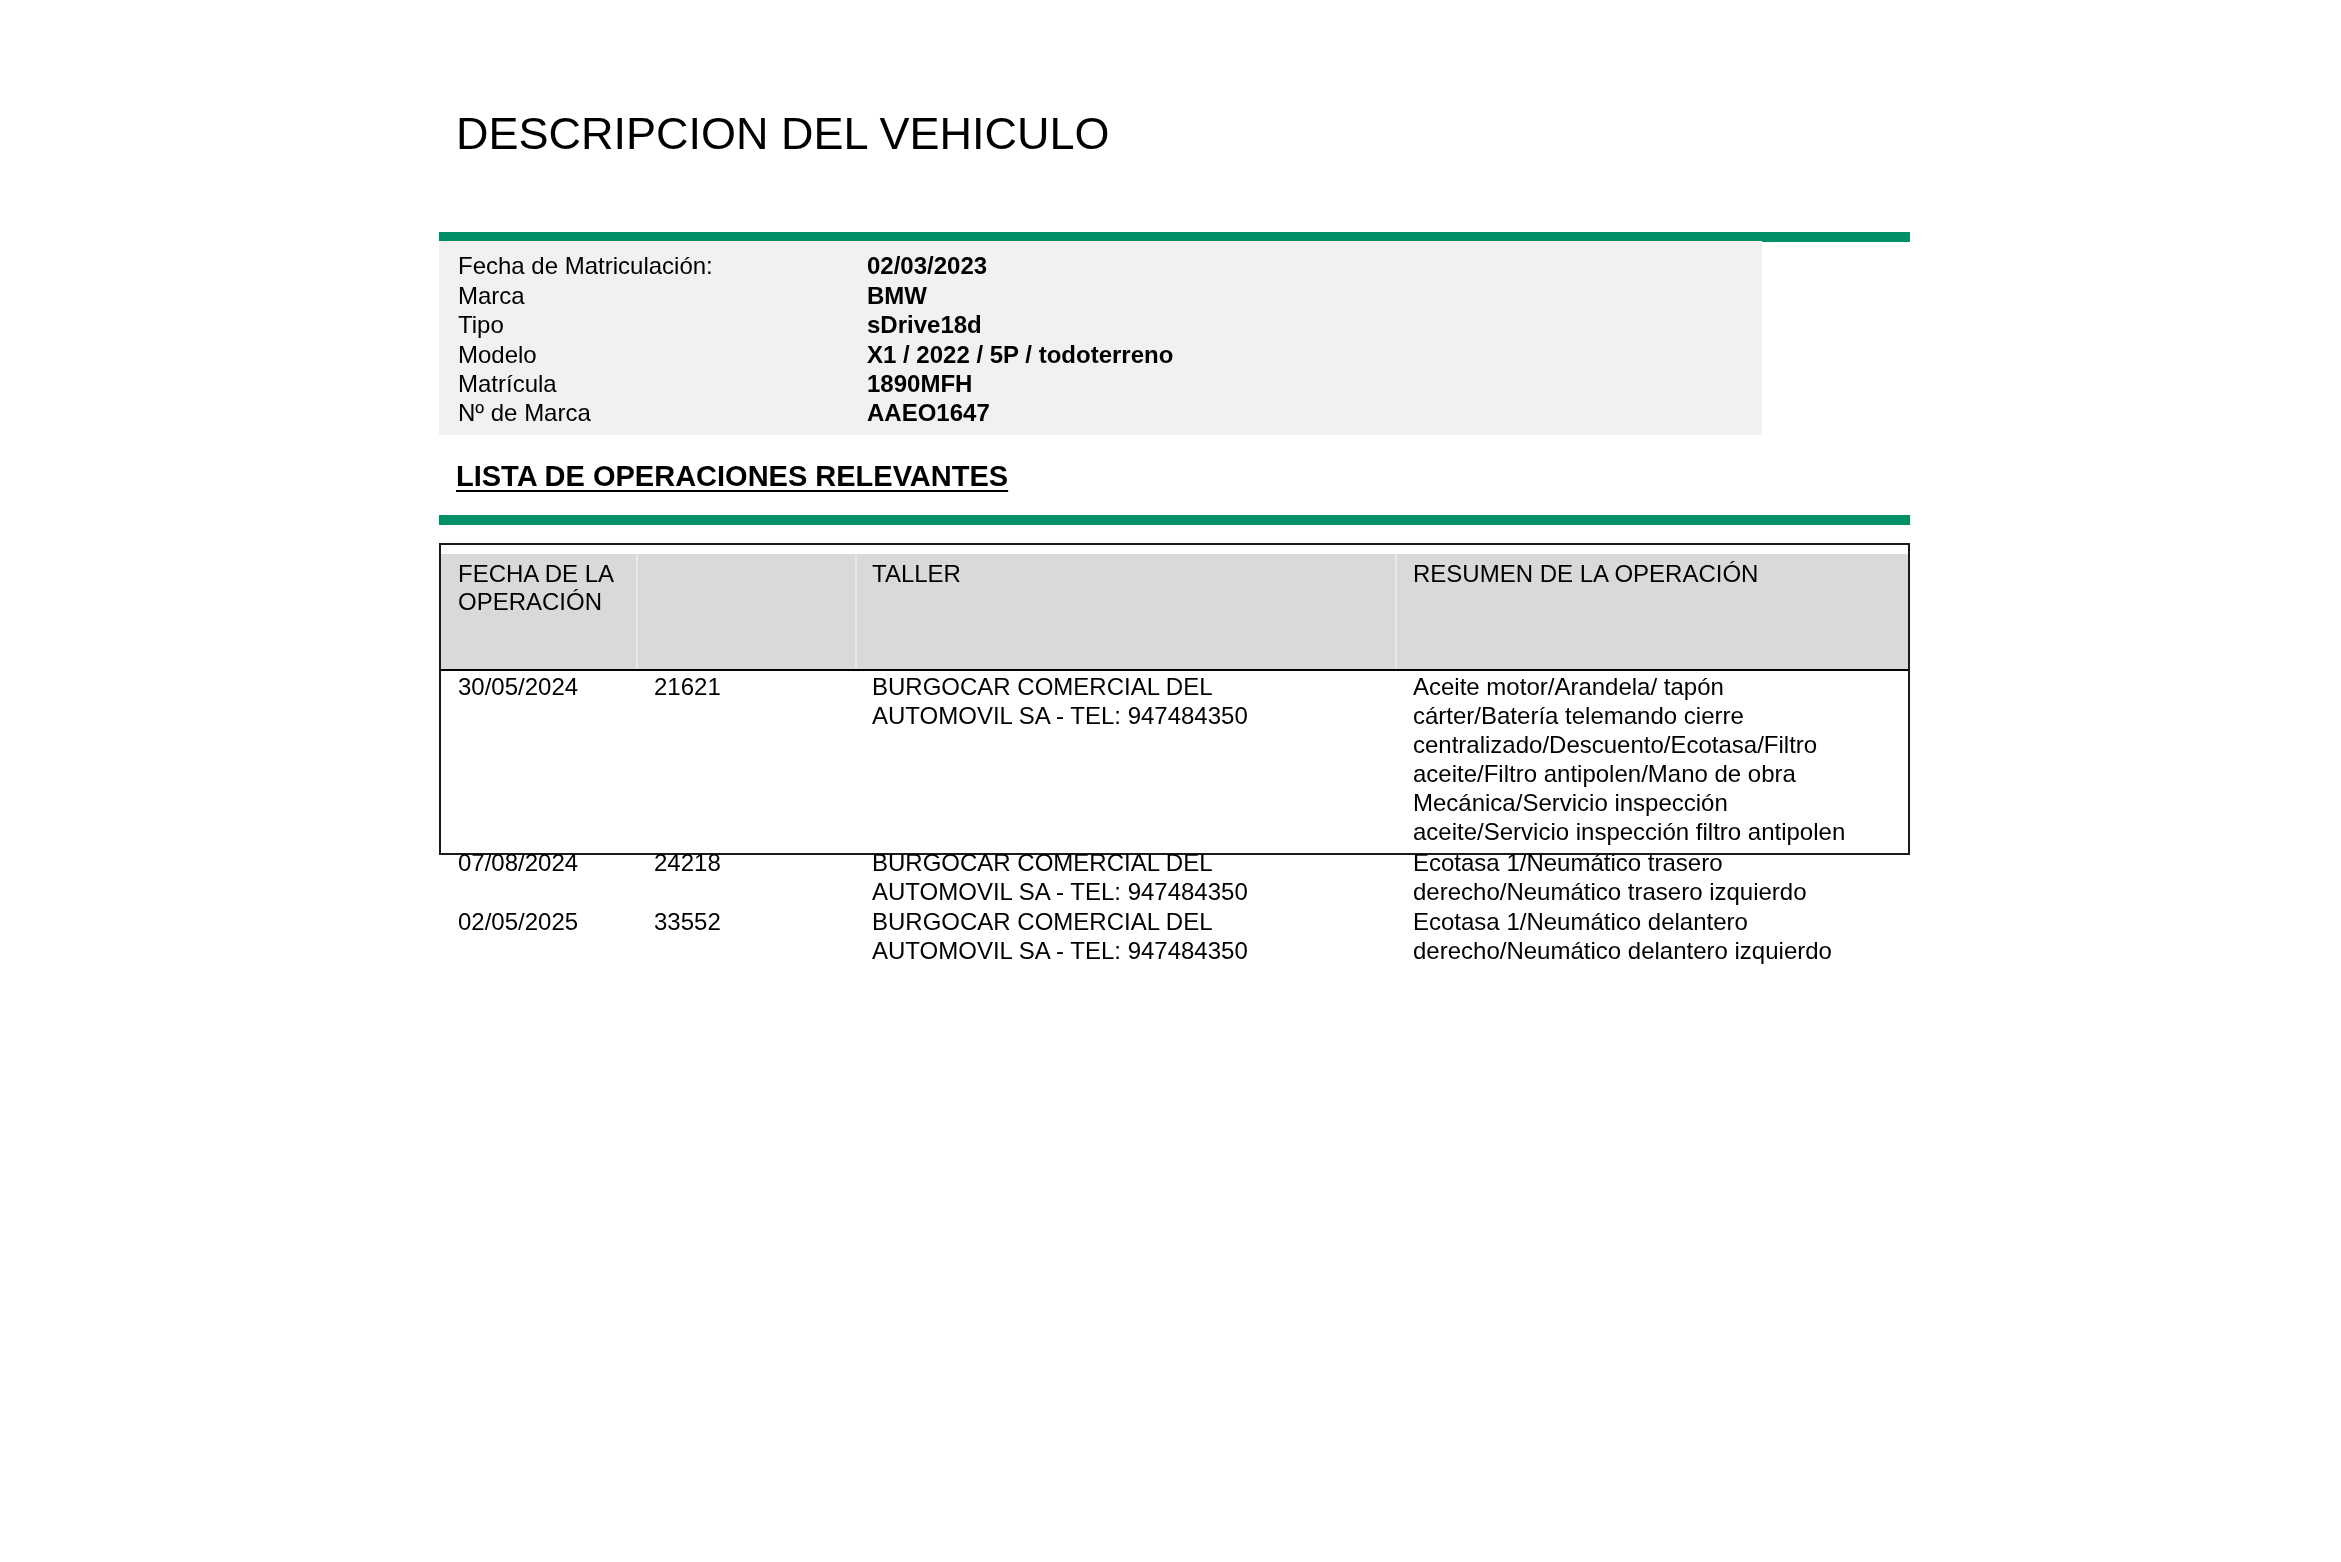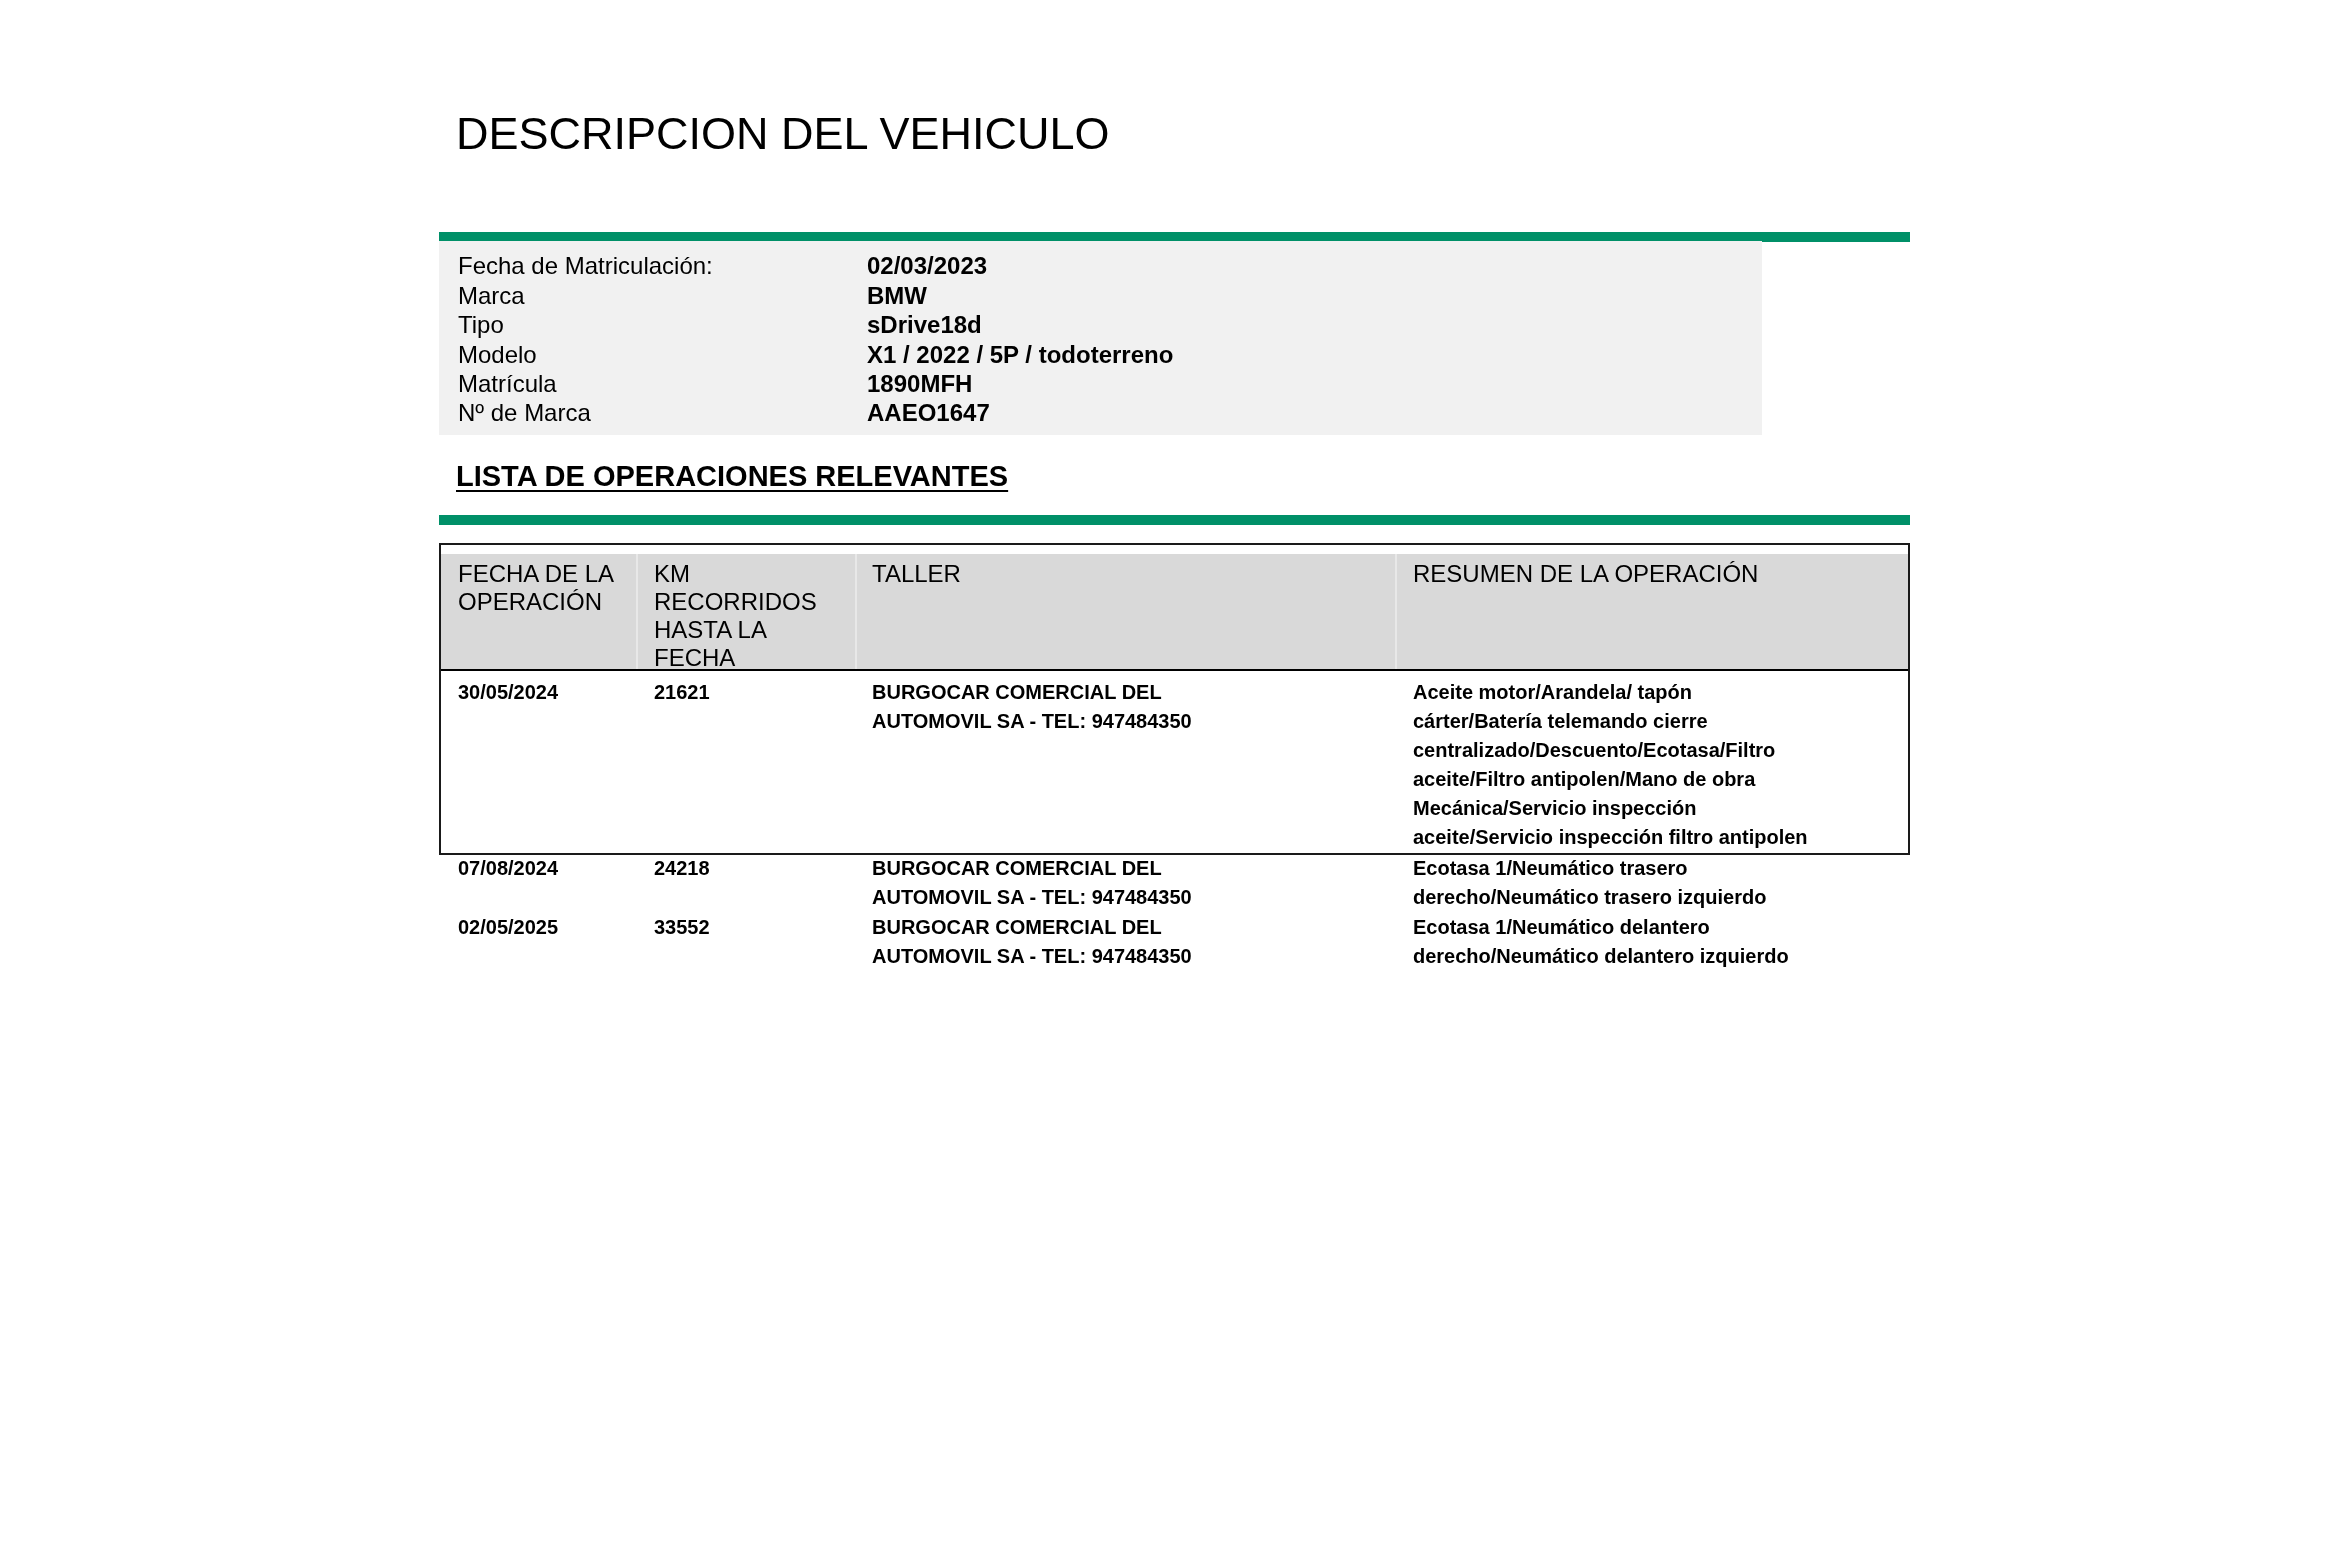--- a/index.html
+++ b/index.html
@@ -43,22 +43,22 @@
     .hcell {
       position: absolute; top: 5.9px; font-size: 24px; line-height: 28px;
       white-space: pre-line;
     }
     .col-divider {
       position: absolute; top: 0; bottom: 0; width: 1.5px; background: #e8e8e8;
     }
     .ops-body { position: absolute; left: 0; right: 0; top: 127px; }
     .ops-row { position: absolute; left: 0; right: 0; }
     .dcell {
-      position: absolute; top: 6px; font-size: 20px; line-height: 29px;
-      font-weight: bold; white-space: pre-line;
+      position: absolute; top: 0; font-size: 24px; line-height: 29px;
+      font-weight: normal; white-space: pre-line;
     }
     .c1 { left: 17px; }
     .c2 { left: 213px; }
     .c3 { left: 431px; }
     .c4 { left: 972px; width: 485px; }
   </style>
 </head>
 <body>
 
 <h1 class="page-title">DESCRIPCION DEL VEHICULO</h1>
@@ -96,24 +96,20 @@
 
 <div class="green-bar" style="top:515px;"></div>
 
 <div class="ops-table">
   <div class="ops-header">
     <div class="col-divider" style="left:195px;"></div>
     <div class="col-divider" style="left:414px;"></div>
     <div class="col-divider" style="left:954px;"></div>
     <div class="hcell c1">FECHA DE LA
 OPERACIÓN</div>
-    <div class="hcell c2">KM
-RECORRIDOS
-HASTA LA
-FECHA</div>
     <div class="hcell c3">TALLER</div>
     <div class="hcell c4">RESUMEN DE LA OPERACIÓN</div>
   </div>
 
   <div class="ops-body">
     <div class="ops-row" style="top:0px;">
       <div class="dcell c1">30/05/2024</div>
       <div class="dcell c2">21621</div>
       <div class="dcell c3">BURGOCAR COMERCIAL DEL
 AUTOMOVIL SA - TEL: 947484350</div>

